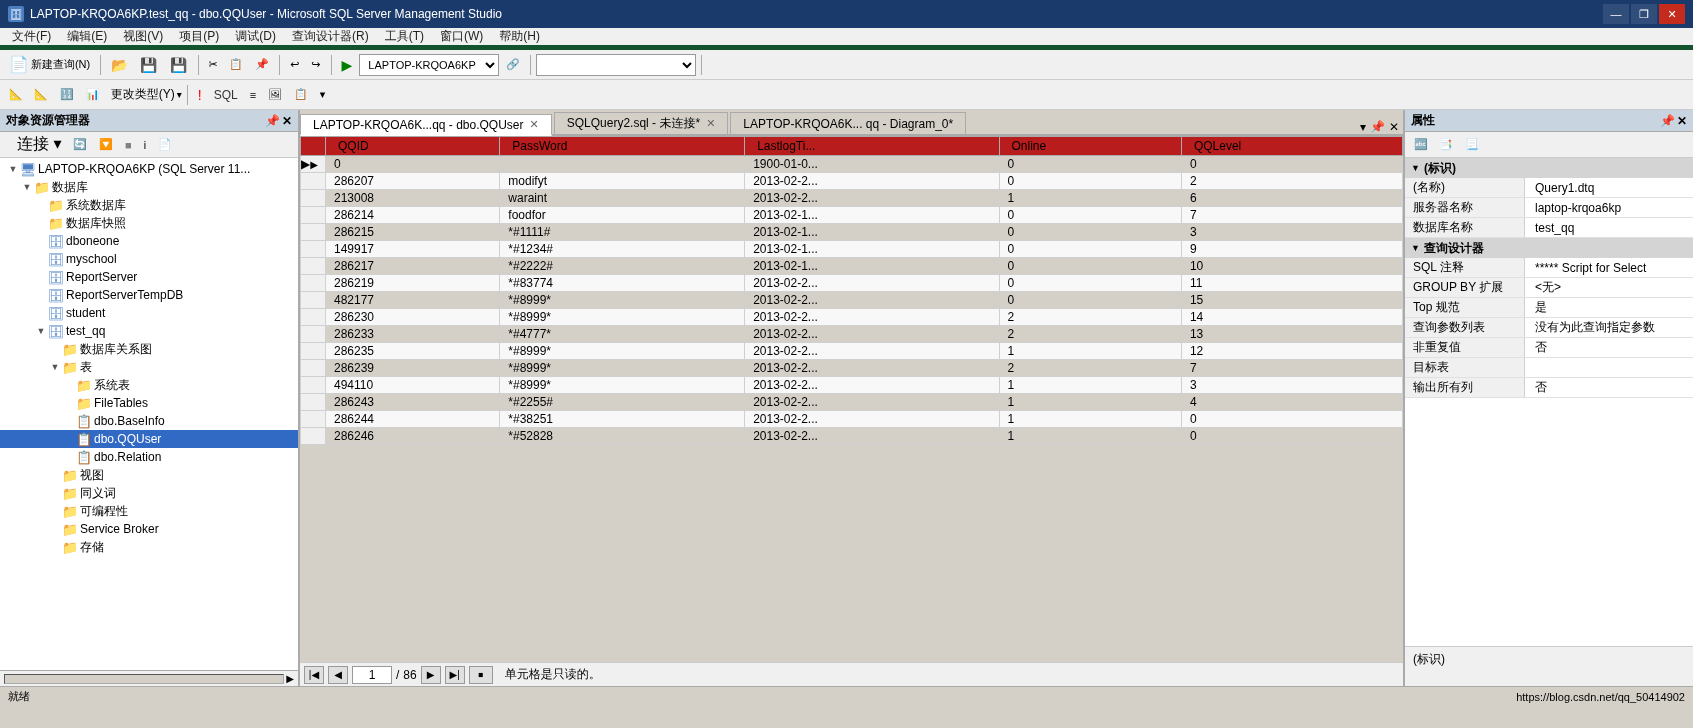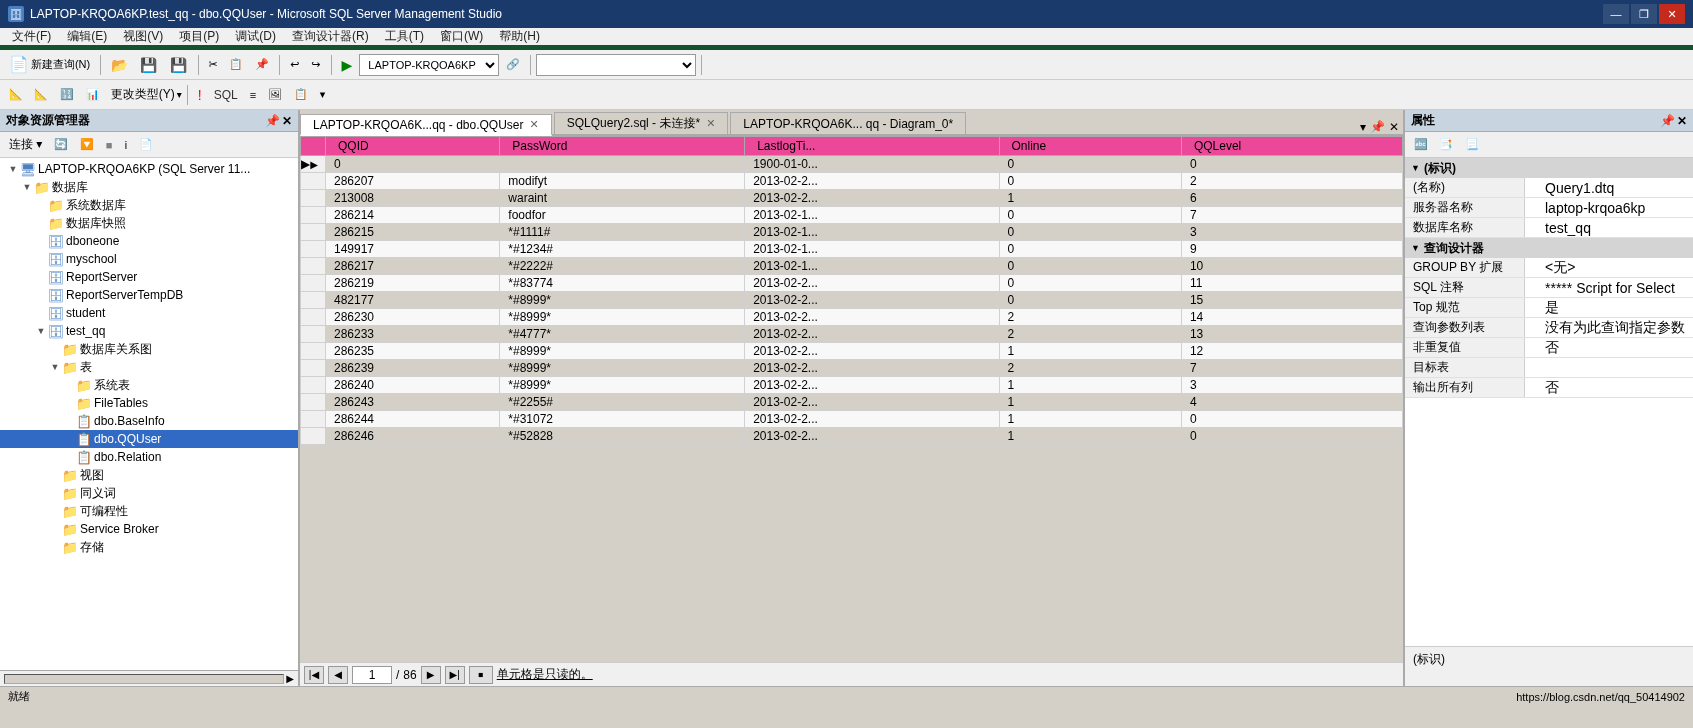--- a/index.html
+++ b/index.html
@@ -44,42 +44,42 @@
 
     
     #tabs { display: flex; align-items: flex-end; background: #d4d0c8; height: 26px; border-bottom: 2px solid #aaa; padding-top: 4px; }
     .tab { height: 22px; padding: 2px 12px; border: 1px solid #aaa; background: #d4d0c8; font-size: 12px; cursor: pointer; display: flex; align-items: center; gap: 6px; margin-right: 2px; border-bottom: none; }
     .tab.active { background: white; border-bottom: 2px solid white; margin-bottom: -2px; }
     .tab .tab-close { font-size: 11px; color: #666; }
     #results-area { flex: 1; overflow: auto; }
 
     
     #results-table { width: 100%; border-collapse: collapse; font-size: 12px; }
-    #results-table th { background: #ec4899; border: 1px solid #aaa; padding: 2px 12px; text-align: left; font-weight: normal; position: sticky; top: 0; z-index: 1; white-space: nowrap; }
+    #results-table th { background: #b91c1c; border: 1px solid #aaa; padding: 2px 12px; text-align: left; font-weight: normal; position: sticky; top: 0; z-index: 1; white-space: nowrap; }
     #results-table td { border: 1px solid #d0d0d0; padding: 1px 8px; white-space: nowrap; }
     #results-table td.row-marker { background: #f0f0f0; width: 18px; padding: 0; }
     #results-table td.row-marker.arrow::after { content: '▶'; font-size: 10px; }
     #results-table tbody tr:nth-child(even) { background: #f8f8f8; }
     #statusbar-bottom { background: #d4d0c8; height: 20px; display: flex; align-items: center; padding: 0 8px; font-size: 11px; border-top: 1px solid #aaa; justify-content: space-between; }
 
     
     #nav-bar { height: 24px; background: #f0f0f0; border-top: 1px solid #ccc; display: flex; align-items: center; padding: 0 4px; gap: 4px; font-size: 12px; }
     .nav-btn { width: 20px; height: 18px; border: 1px solid #999; background: #e0e0e0; display: flex; align-items: center; justify-content: center; font-size: 10px; cursor: pointer; }
     .nav-input { width: 40px; height: 18px; border: 1px solid #999; text-align: center; font-size: 12px; }
 
     
     #props-panel { width: 290px; background: white; border-left: 2px solid #aaa; display: flex; flex-direction: column; }
     #props-header { background: #c8d4e0; padding: 3px 6px; font-size: 12px; font-weight: bold; display: flex; justify-content: space-between; align-items: center; border-bottom: 1px solid #aaa; height: 22px; }
     #props-title-row { background: #e8f0f8; padding: 4px 8px; font-size: 13px; font-weight: bold; border-bottom: 1px solid #ccc; }
     #props-toolbar { background: #f0f0f0; height: 26px; display: flex; align-items: center; padding: 2px 4px; gap: 2px; border-bottom: 1px solid #ccc; }
     #props-body { flex: 1; overflow-y: auto; }
     .props-section { background: #d4d4d4; padding: 2px 6px; font-size: 12px; font-weight: bold; display: flex; align-items: center; gap: 4px; height: 20px; }
     .props-row { display: flex; border-bottom: 1px solid #e0e0e0; height: 20px; align-items: center; }
     .props-key { width: 120px; padding: 1px 8px; background: #f0f0f0; border-right: 1px solid #d0d0d0; font-size: 12px; white-space: nowrap; overflow: hidden; text-overflow: ellipsis; flex-shrink: 0; height: 100%; display: flex; align-items: center; }
-    .props-val { padding: 1px 20px; font-size: 14px; flex: 1; white-space: nowrap; overflow: hidden; }
+    .props-val { padding: 1px 10px; font-size: 12px; flex: 1; white-space: nowrap; overflow: hidden; }
     #props-footer { background: #f0f0f0; border-top: 1px solid #ccc; padding: 4px 8px; font-size: 12px; min-height: 40px; }
 
     
     ::-webkit-scrollbar { width: 12px; height: 12px; }
     ::-webkit-scrollbar-track { background: #f0f0f0; }
     ::-webkit-scrollbar-thumb { background: #aaa; border: 1px solid #888; }
 
     
     #center-content { flex: 1; display: flex; flex-direction: column; overflow: hidden; }
   </style>
@@ -196,21 +196,21 @@
   <div id="sidebar">
     <div id="sidebar-header">
       <span>对象资源管理器</span>
       <div style="display:flex;gap:2px;align-items:center;">
         <span style="font-size:12px;cursor:pointer;">📌</span>
         <span style="font-size:12px;cursor:pointer;">✕</span>
       </div>
     </div>
     <div id="sidebar-toolbar">
       <button class="toolbar-btn">
-        <span style="font-size:12px;">连接 ▾</span>
+        <span style="font-size:16px;margin-left:8px;">连接 ▾</span>
       </button>
       <button class="toolbar-btn">
           <span>🔄</span>
         </button>
       <button class="toolbar-btn">
           <span>🔽</span>
         </button>
       <button class="toolbar-btn" style="color:gray;">
           <span>■</span>
         </button>
@@ -539,38 +539,38 @@
             <tr>
               <td class="row-marker"></td>
               <td>286239</td>
               <td>*#8999*</td>
               <td>2013-02-2...</td>
               <td>2</td>
               <td>7</td>
             </tr>
             <tr>
               <td class="row-marker"></td>
-              <td>286240</td>
+              <td>494110</td>
               <td>*#8999*</td>
               <td>2013-02-2...</td>
               <td>1</td>
               <td>3</td>
             </tr>
             <tr>
               <td class="row-marker"></td>
               <td>286243</td>
               <td>*#2255#</td>
               <td>2013-02-2...</td>
               <td>1</td>
               <td>4</td>
             </tr>
             <tr>
               <td class="row-marker"></td>
               <td>286244</td>
-              <td>*#31072</td>
+              <td>*#38251</td>
               <td>2013-02-2...</td>
               <td>1</td>
               <td>0</td>
             </tr>
             <tr>
               <td class="row-marker"></td>
               <td>286246</td>
               <td>*#52828</td>
               <td>2013-02-2...</td>
               <td>1</td>
@@ -582,21 +582,21 @@
 
     <div id="nav-bar">
       <button class="nav-btn">|◀</button>
       <button class="nav-btn">◀</button>
       <input class="nav-input" value="1" style="">
       <span>/</span>
       <span>86</span>
       <button class="nav-btn">▶</button>
       <button class="nav-btn">▶|</button>
       <button class="nav-btn" style="width:24px;">⏹</button>
-      <span style="text-decoration:underline;">单元格是只读的。</span>
+      <span style="margin-left:8px;">单元格是只读的。</span>
     </div>
   </div>
 
   <div id="props-panel">
     <div id="props-header">
       <span>属性</span>
       <div style="display:flex;gap:2px;">
         <span style="font-size:12px;cursor:pointer;">📌</span>
         <span style="font-size:12px;cursor:pointer;">✕</span>
       </div>
@@ -628,26 +628,26 @@
         </div>
         <div class="props-row">
           <div class="props-key">数据库名称</div>
           <div class="props-val">test_qq</div>
         </div>
         <div class="props-section">
           <span style="font-size:9px;">▼</span> 
           <span>查询设计器</span>
         </div>
         <div class="props-row">
+          <div class="props-key">SQL 注释</div>
+          <div class="props-val">***** Script for Select</div>
+        </div>
+        <div class="props-row">
           <div class="props-key">GROUP BY 扩展</div>
           <div class="props-val">&lt;无&gt;</div>
-        </div>
-        <div class="props-row">
-          <div class="props-key">SQL 注释</div>
-          <div class="props-val">***** Script for Select</div>
         </div>
         <div class="props-row">
           <div class="props-key">Top 规范</div>
           <div class="props-val">是</div>
         </div>
         <div class="props-row">
           <div class="props-key">查询参数列表</div>
           <div class="props-val">没有为此查询指定参数</div>
         </div>
         <div class="props-row">

